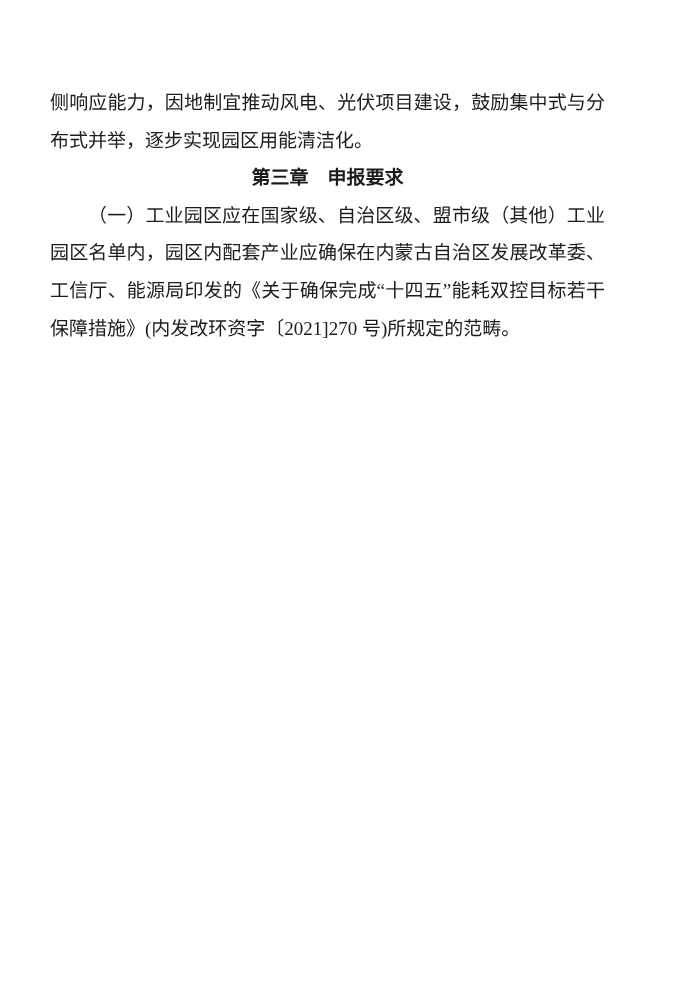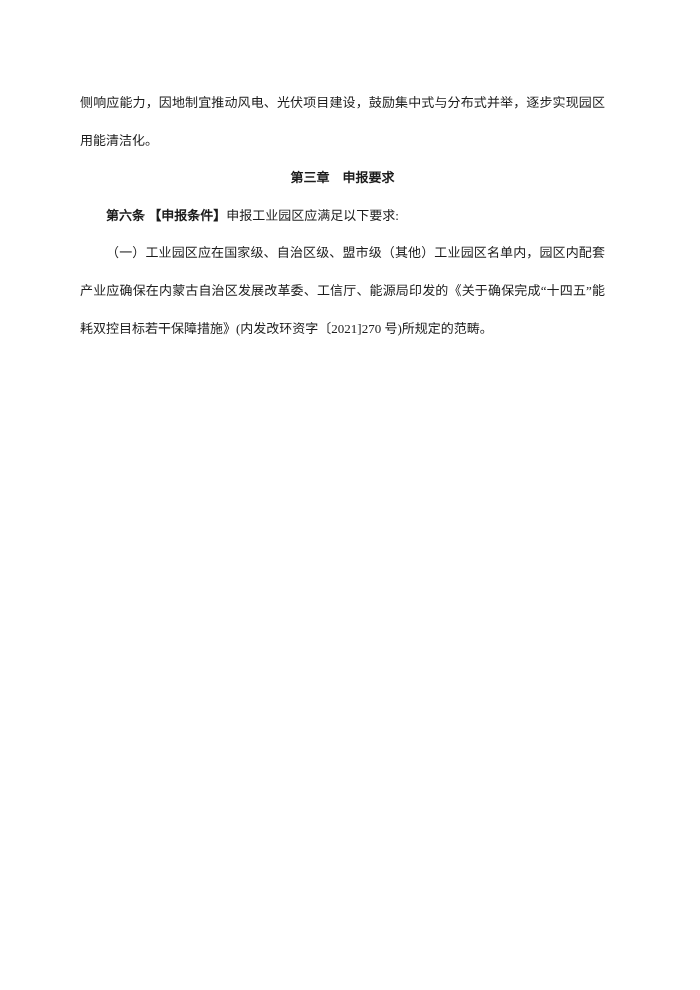--- a/index.html
+++ b/index.html
@@ -9,25 +9,25 @@
   }
   body {
     width: 700px;
     height: 990px;
     overflow: hidden;
   }
   .page {
     box-sizing: border-box;
     width: 700px;
     height: 990px;
-    padding: 84px 95px 0 80px;
+    padding: 84px 95px 0 50px;
     background: #ffffff;
     color: #1c1c1c;
     font-family: "Liberation Serif", "DejaVu Serif", serif;
-    font-size: 13px;
+    font-size: 19px;
     line-height: 37.6px;
   }
   .page p {
     margin: 0;
     text-align: justify;
     text-justify: inter-character;
     word-break: break-all;
   }
   .page p.indent {
     text-indent: 2em;
@@ -40,15 +40,14 @@
   .run-bold {
     font-weight: bold;
   }
 </style>
 </head>
 <body>
 
 <main class="page" style="background: rgb(255, 255, 255); color: rgb(28, 28, 28);">
     <p class=""><span class="run">侧响应能力，因地制宜推动风电、光伏项目建设，鼓励集中式与分布式并举，逐步实现园区用能清洁化。</span></p>
     <p class="heading"><span class="run-bold">第三章　申报要求</span></p>
-    <p class=" indent"><span class="run-bold">第六条 【申报条件】</span><span class="run">申报工业园区应满足以下要求:</span></p>
     <p class=" indent"><span class="run">（一）工业园区应在国家级、自治区级、盟市级（其他）工业园区名单内，园区内配套产业应确保在内蒙古自治区发展改革委、工信厅、能源局印发的《关于确保完成“十四五”能耗双控目标若干保障措施》(内发改环资字〔2021]270 号)所规定的范畴。</span></p>
   </main>
 
 </body></html>

